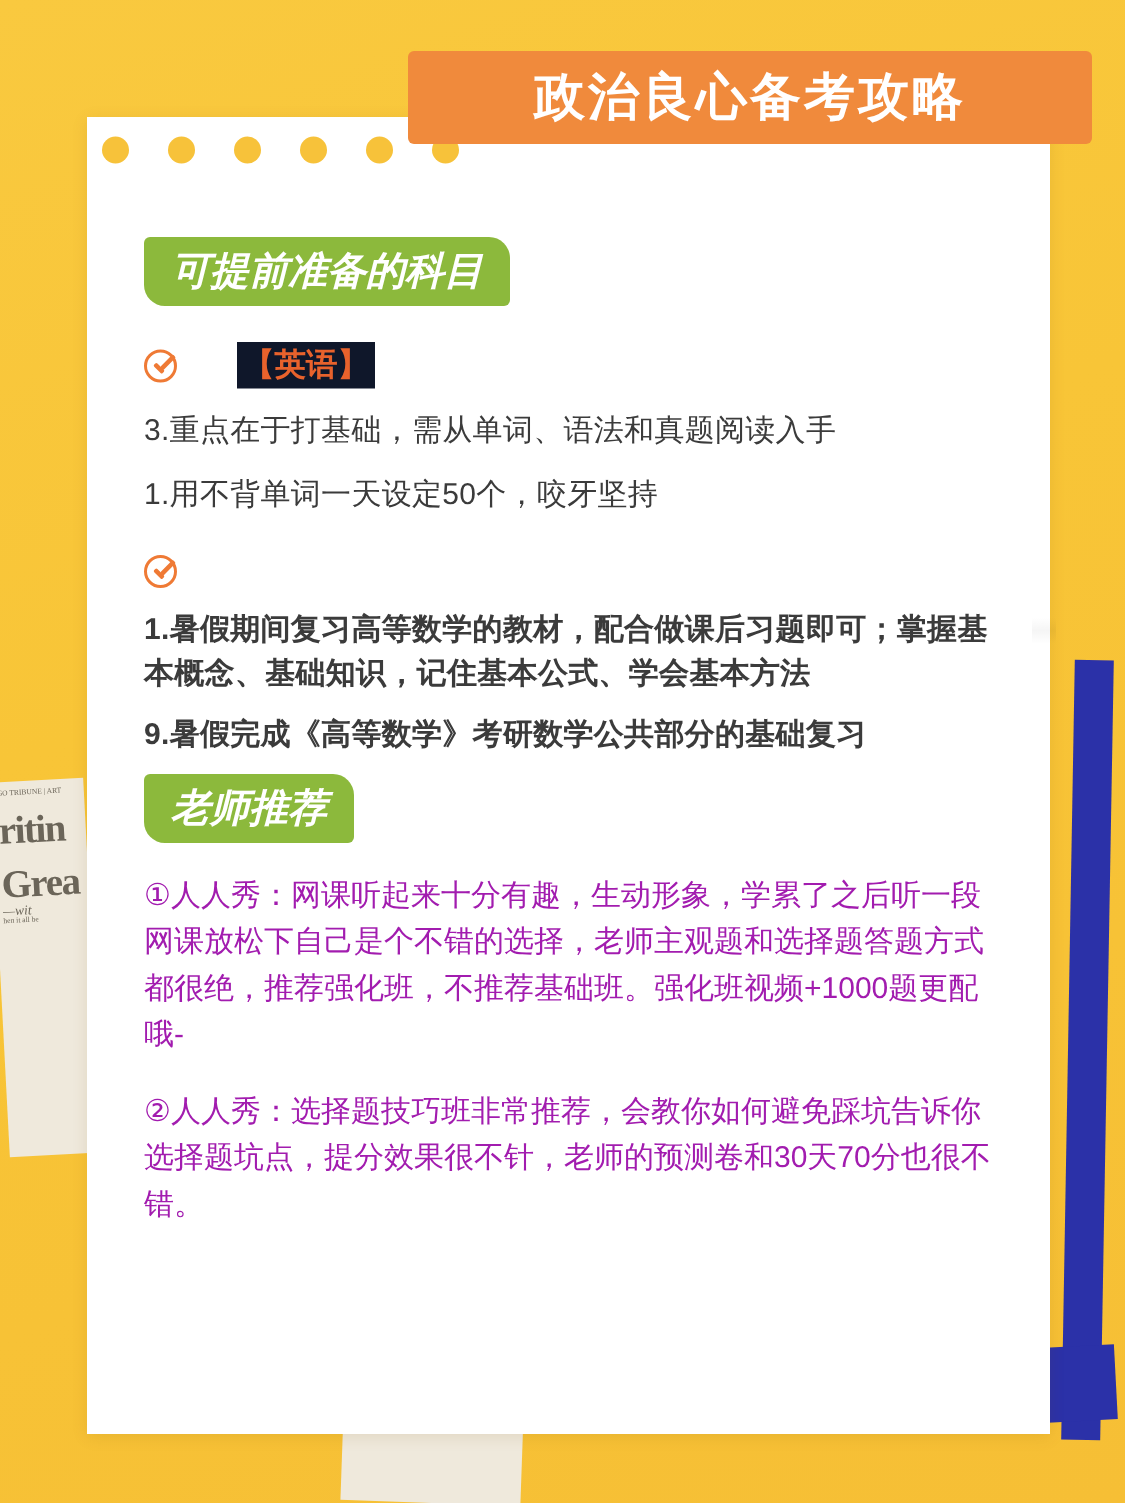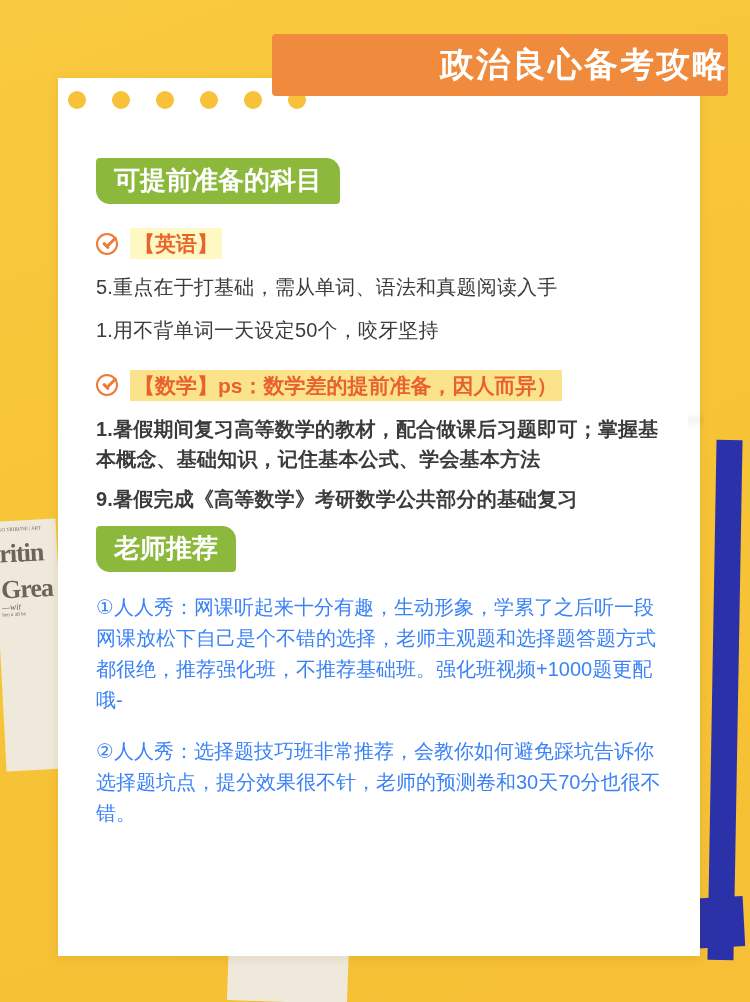--- a/index.html
+++ b/index.html
@@ -95,40 +95,40 @@
     display: block;
   }
 
   
   .title-banner {
     position: absolute;
     left: 272px; top: 34px;
     width: 456px; height: 62px;
     background: #f08a3c;
     border-radius: 4px 4px 4px 4px;
-    display: flex; align-items: center; justify-content: flex-end;
+    display: flex; align-items: center; justify-content: center;
   }
   .title-banner .t {
     color: #ffffff;
     font-size: 34px;
     font-weight: bold;
     letter-spacing: 2px;
   }
 
   
   .sec-head {
     display: inline-block;
     position: relative;
     font-size: 26px;
     font-weight: bold;
     color: #ffffff;
     padding: 5px 18px 6px 18px;
     border-radius: 4px 14px 4px 14px;
   }
-  .sec-green { background: #8cb93c; }
+  .sec-green { background: #8cb93c; font-style: italic; }
 
   .content {
     position: absolute;
     left: 58px; top: 78px;
     width: 642px; height: 878px;
     padding: 62px 34px 0 38px;
   }
 
   .row-check {
     display: flex;
@@ -159,23 +159,24 @@
     width: 12px; height: 3px;
     background: #ef7a35;
     transform: rotate(-45deg);
     border-radius: 1px;
   }
 
   .hl-en {
     font-size: 21px;
     font-weight: bold;
     color: #e8622c;
-    background: #fef9c3;
+    background: #0f172a;
     padding: 1px 4px;
     line-height: 1.4;
+    margin-left: 28px;
   }
   .hl-math {
     font-size: 21px;
     font-weight: bold;
     color: #e8622c;
     background: #fbe38c;
     padding: 1px 4px;
     line-height: 1.4;
   }
 
@@ -186,21 +187,21 @@
     margin: 13px 0;
     letter-spacing: 0.2px;
   }
   p.body.tight { margin: 11px 0; font-weight: bold; }
 
   .sec-head-wrap { margin-top: 18px; }
   .sec-head-wrap.second { margin-top: 4px; }
 
   .teacher-p {
     font-size: 20px;
-    color: #3b82f6;
+    color: #a21caf;
     line-height: 1.55;
     margin: 20px 0 0 0;
   }
 </style>
 </head>
 <body>
 
 <div class="news-left">
   <div class="tiny">GO TRIBUNE | ART</div>
   <div class="big">ritin</div>
@@ -232,26 +233,25 @@
 <div class="content">
 
   <div class="sec-head-wrap">
     <span class="sec-head sec-green">可提前准备的科目</span>
   </div>
 
   <div class="row-check">
     <span class="check"></span>
     <span class="hl-en">【英语】</span>
   </div>
-  <p class="body">5.重点在于打基础，需从单词、语法和真题阅读入手</p>
+  <p class="body">3.重点在于打基础，需从单词、语法和真题阅读入手</p>
   <p class="body">1.用不背单词一天设定50个，咬牙坚持</p>
 
   <div class="row-check">
     <span class="check"></span>
-    <span class="hl-math">【数学】ps：数学差的提前准备，因人而异）</span>
   </div>
   <p class="body tight">1.暑假期间复习高等数学的教材，配合做课后习题即可；掌握基本概念、基础知识，记住基本公式、学会基本方法</p>
   <p class="body tight">9.暑假完成《高等数学》考研数学公共部分的基础复习</p>
 
   <div class="sec-head-wrap second">
     <span class="sec-head sec-green">老师推荐</span>
   </div>
 
   <p class="teacher-p">①人人秀：网课听起来十分有趣，生动形象，学累了之后听一段网课放松下自己是个不错的选择，老师主观题和选择题答题方式都很绝，推荐强化班，不推荐基础班。强化班视频+1000题更配哦-</p>
   <p class="teacher-p">②人人秀：选择题技巧班非常推荐，会教你如何避免踩坑告诉你选择题坑点，提分效果很不针，老师的预测卷和30天70分也很不错。</p>

